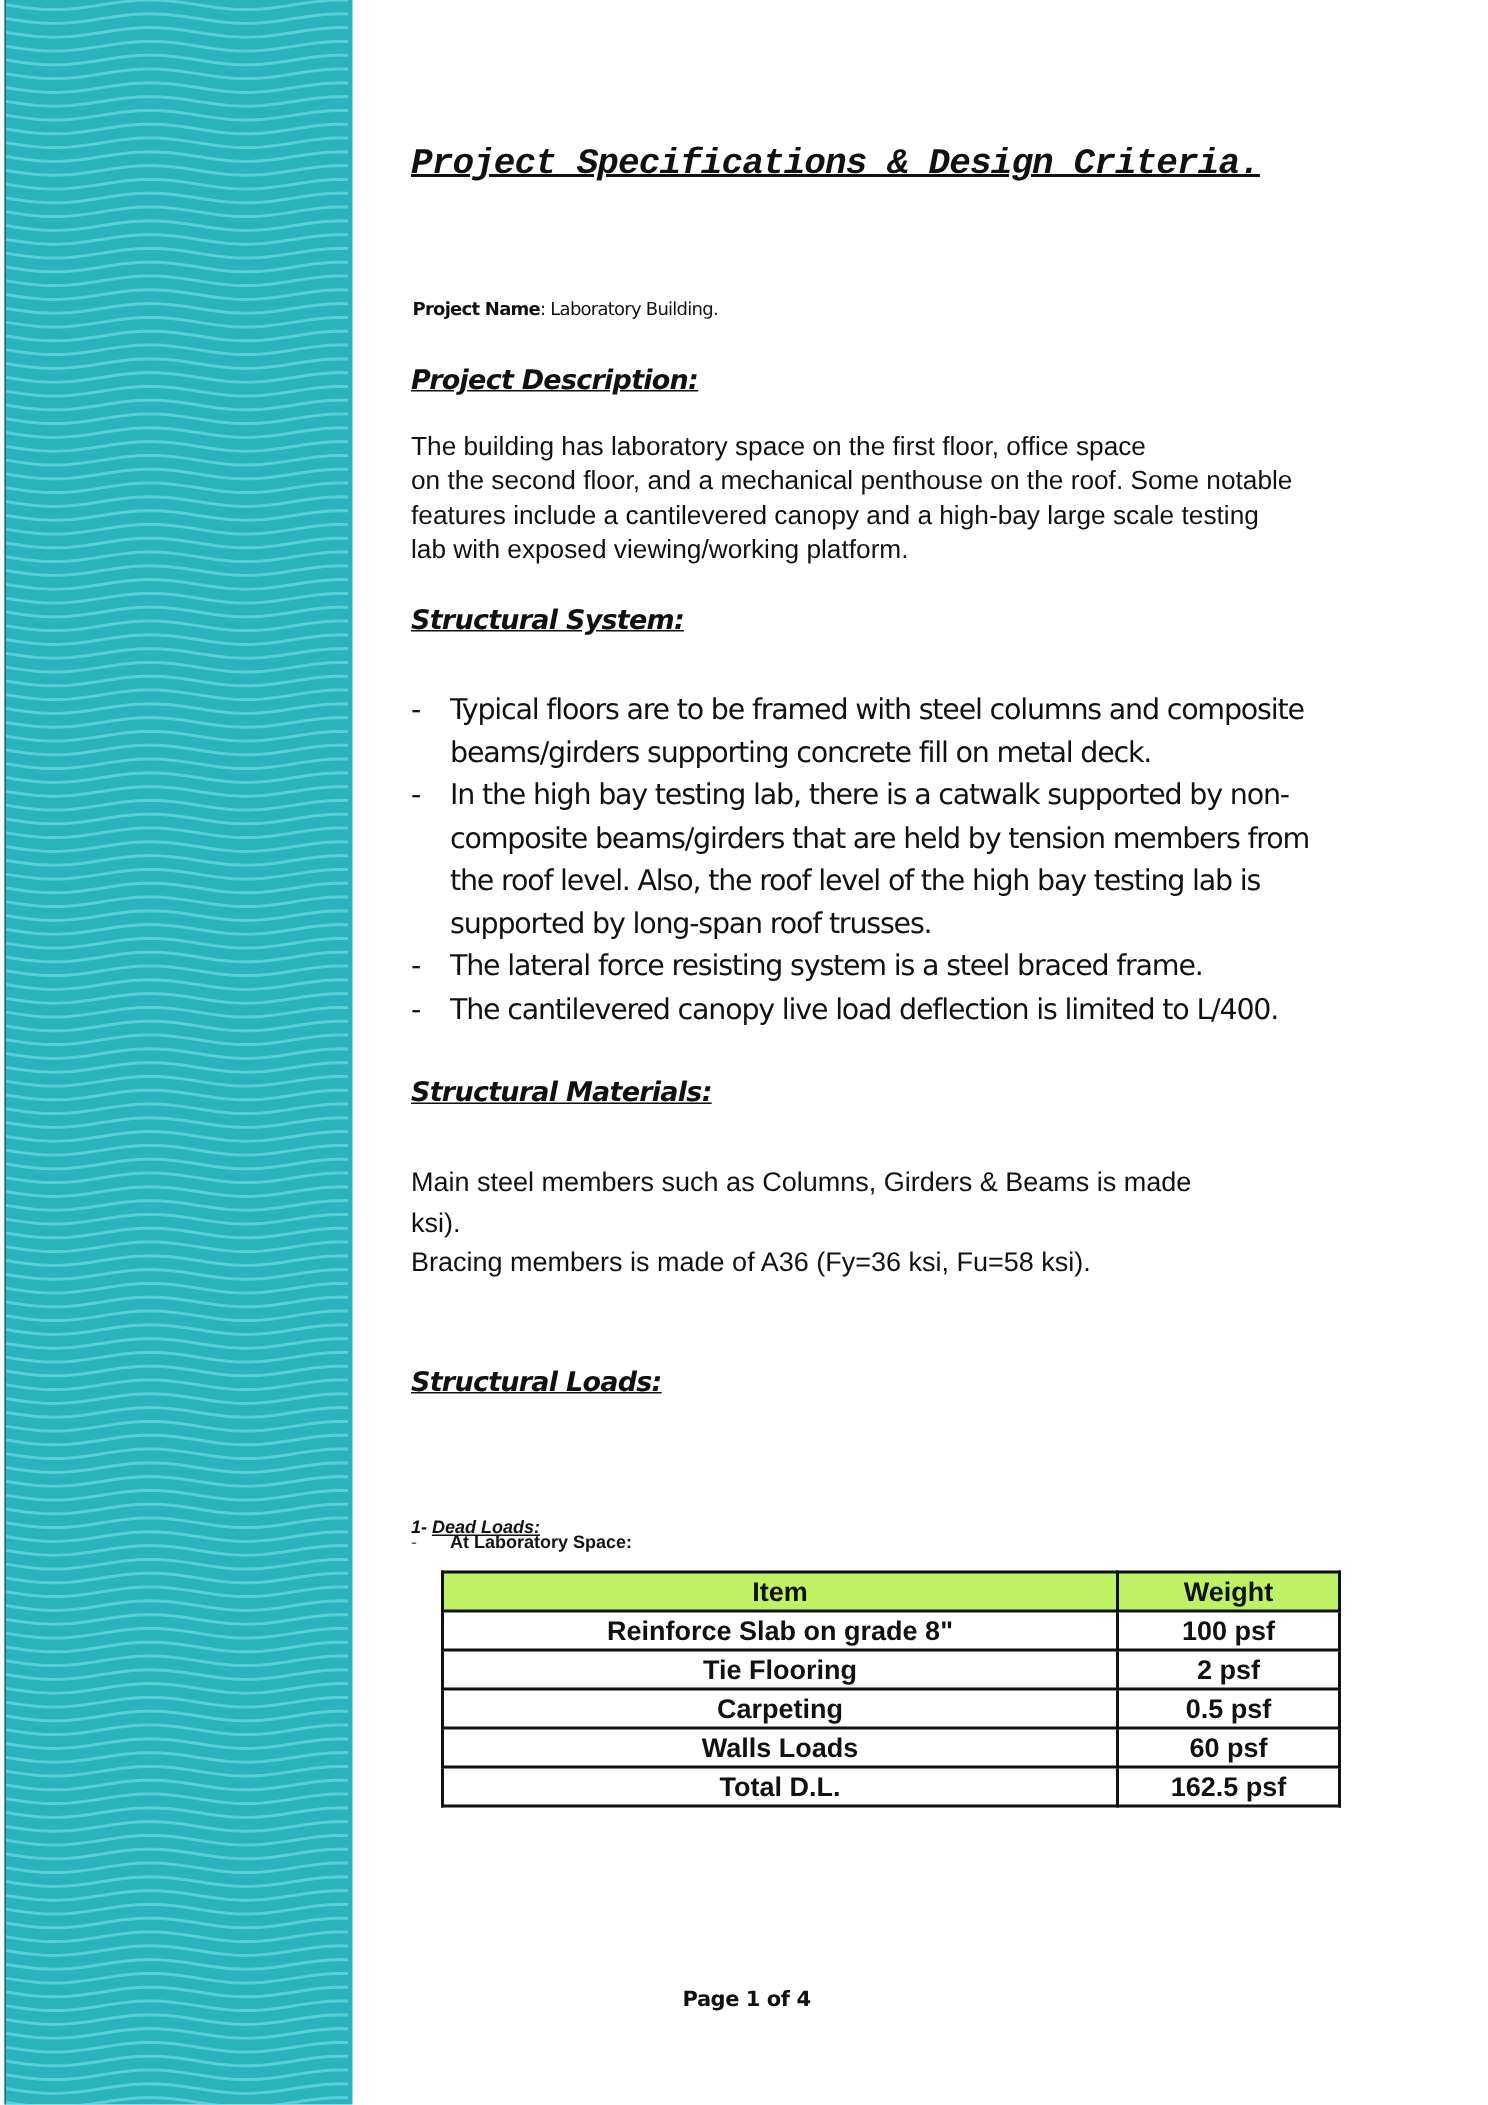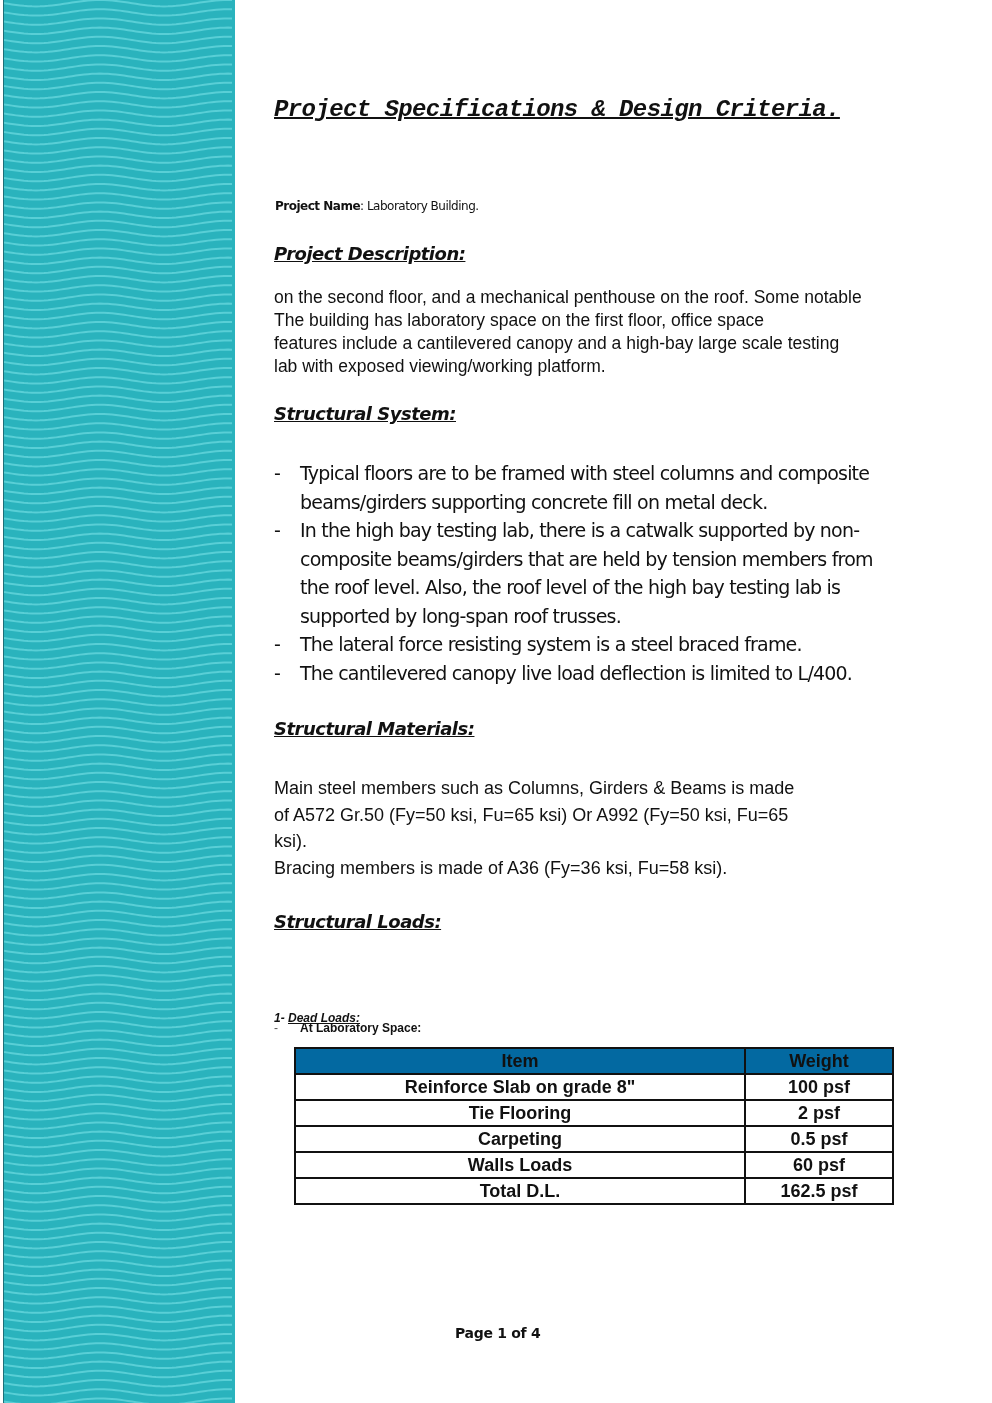--- a/index.html
+++ b/index.html
@@ -16,21 +16,21 @@
   .bullet { display:flex; white-space:nowrap; }
   .bullet .dash { width:26px; flex:none; }
   .bullet .txt { white-space:pre-line; }
   .sub { position:absolute; top:966px; left:0; font-size:12px; font-weight:bold; font-style:italic; white-space:nowrap;margin-top:45px; }
   .sub .u { text-decoration:underline; }
   .lab { position:absolute; top:1021px; left:0; font-size:12px; white-space:nowrap; }
   .lab .dash { color:#555; display:inline-block; width:26px; font-weight:normal; }
   .lab b { font-weight:bold; }
   table.dl { position:absolute; top:1047px; left:20px; width:600px; border-collapse:collapse; font-family:"Liberation Sans", sans-serif; font-size:18px; font-weight:bold; }
   table.dl th, table.dl td { border:2px solid #111; height:24px; padding:0; text-align:center; }
-  table.dl th { background:#0369a1; font-weight:bold; }
+  table.dl th { background:#bef264; font-weight:bold; }
   table.dl td.w, table.dl th.w { width:146px; }
   .footer { position:absolute; top:1325px; left:455px; font-family:"DejaVu Sans", sans-serif; font-size:14px; font-weight:bold; letter-spacing:-0.3px; white-space:nowrap; }
 </style>
 </head>
 <body>
 
 <div class="sidebar">
   <svg id="waves" width="231" height="1403">
       <path d="M0 -6.00 L4 -5.38 L8 -4.78 L12 -4.22 L16 -3.74 L20 -3.34 L24 -3.04 L28 -2.86 L32 -2.80 L36 -2.86 L40 -3.04 L44 -3.34 L48 -3.74 L52 -4.22 L56 -4.78 L60 -5.38 L64 -6.00 L68 -6.62 L72 -7.22 L76 -7.78 L80 -8.26 L84 -8.66 L88 -8.96 L92 -9.14 L96 -9.20 L100 -9.14 L104 -8.96 L108 -8.66 L112 -8.26 L116 -7.78 L120 -7.22 L124 -6.62 L128 -6.00 L132 -5.38 L136 -4.78 L140 -4.22 L144 -3.74 L148 -3.34 L152 -3.04 L156 -2.86 L160 -2.80 L164 -2.86 L168 -3.04 L172 -3.34 L176 -3.74 L180 -4.22 L184 -4.78 L188 -5.38 L192 -6.00 L196 -6.62 L200 -7.22 L204 -7.78 L208 -8.26 L212 -8.66 L216 -8.96 L220 -9.14 L224 -9.20 L228 -9.14 " fill="none" stroke="#62d4db" stroke-width="2" stroke-opacity="0.85"></path>
       <path d="M0 3.20 L4 3.82 L8 4.42 L12 4.98 L16 5.46 L20 5.86 L24 6.16 L28 6.34 L32 6.40 L36 6.34 L40 6.16 L44 5.86 L48 5.46 L52 4.98 L56 4.42 L60 3.82 L64 3.20 L68 2.58 L72 1.98 L76 1.42 L80 0.94 L84 0.54 L88 0.24 L92 0.06 L96 -0.00 L100 0.06 L104 0.24 L108 0.54 L112 0.94 L116 1.42 L120 1.98 L124 2.58 L128 3.20 L132 3.82 L136 4.42 L140 4.98 L144 5.46 L148 5.86 L152 6.16 L156 6.34 L160 6.40 L164 6.34 L168 6.16 L172 5.86 L176 5.46 L180 4.98 L184 4.42 L188 3.82 L192 3.20 L196 2.58 L200 1.98 L204 1.42 L208 0.94 L212 0.54 L216 0.24 L220 0.06 L224 -0.00 L228 0.06 " fill="none" stroke="#62d4db" stroke-width="2" stroke-opacity="0.85"></path>
@@ -190,22 +190,22 @@
     </svg>
 </div>
 
 <div class="content">
   <div class="h-title">Project Specifications &amp; Design Criteria.</div>
 
   <div class="pname"><b>Project Name</b><span>: Laboratory Building.</span></div>
 
   <div class="sec" style="top:243px">Project Description:</div>
   <div class="para" style="top:286px">
+    <div>The building has laboratory space on the first floor, office space</div>
     <div>on the second floor, and a mechanical penthouse on the roof. Some notable</div>
-    <div>The building has laboratory space on the first floor, office space</div>
     <div>features include a cantilevered canopy and a high-bay large scale testing</div>
     <div>lab with exposed viewing/working platform.</div>
   </div>
 
   <div class="sec" style="top:403px">Structural System:</div>
   <div class="bullets">
     <div class="bullet">
         <span class="dash">-</span>
         <span class="txt">Typical floors are to be framed with steel columns and composite
  beams/girders supporting concrete fill on metal deck.</span>
@@ -223,21 +223,20 @@
       </div>
     <div class="bullet">
         <span class="dash">-</span>
         <span class="txt">The cantilevered canopy live load deflection is limited to L/400.</span>
       </div>
   </div>
 
   <div class="sec" style="top:718px">Structural Materials:</div>
   <div class="para" style="top:775px; line-height:26.5px; font-size:18px">
     <div>Main steel members such as Columns, Girders &amp; Beams is made</div>
-    <div>of A572 Gr.50 (Fy=50 ksi, Fu=65 ksi) Or A992 (Fy=50 ksi, Fu=65</div>
     <div>ksi).</div>
     <div>Bracing members is made of A36 (Fy=36 ksi, Fu=58 ksi).</div>
   </div>
 
   <div class="sec" style="top:911px">Structural Loads:</div>
 
   <div class="sub"><span>1-</span> <span class="u">Dead Loads:</span></div>
 
   <div class="lab"><span class="dash">-</span><b>At Laboratory Space:</b></div>
 

